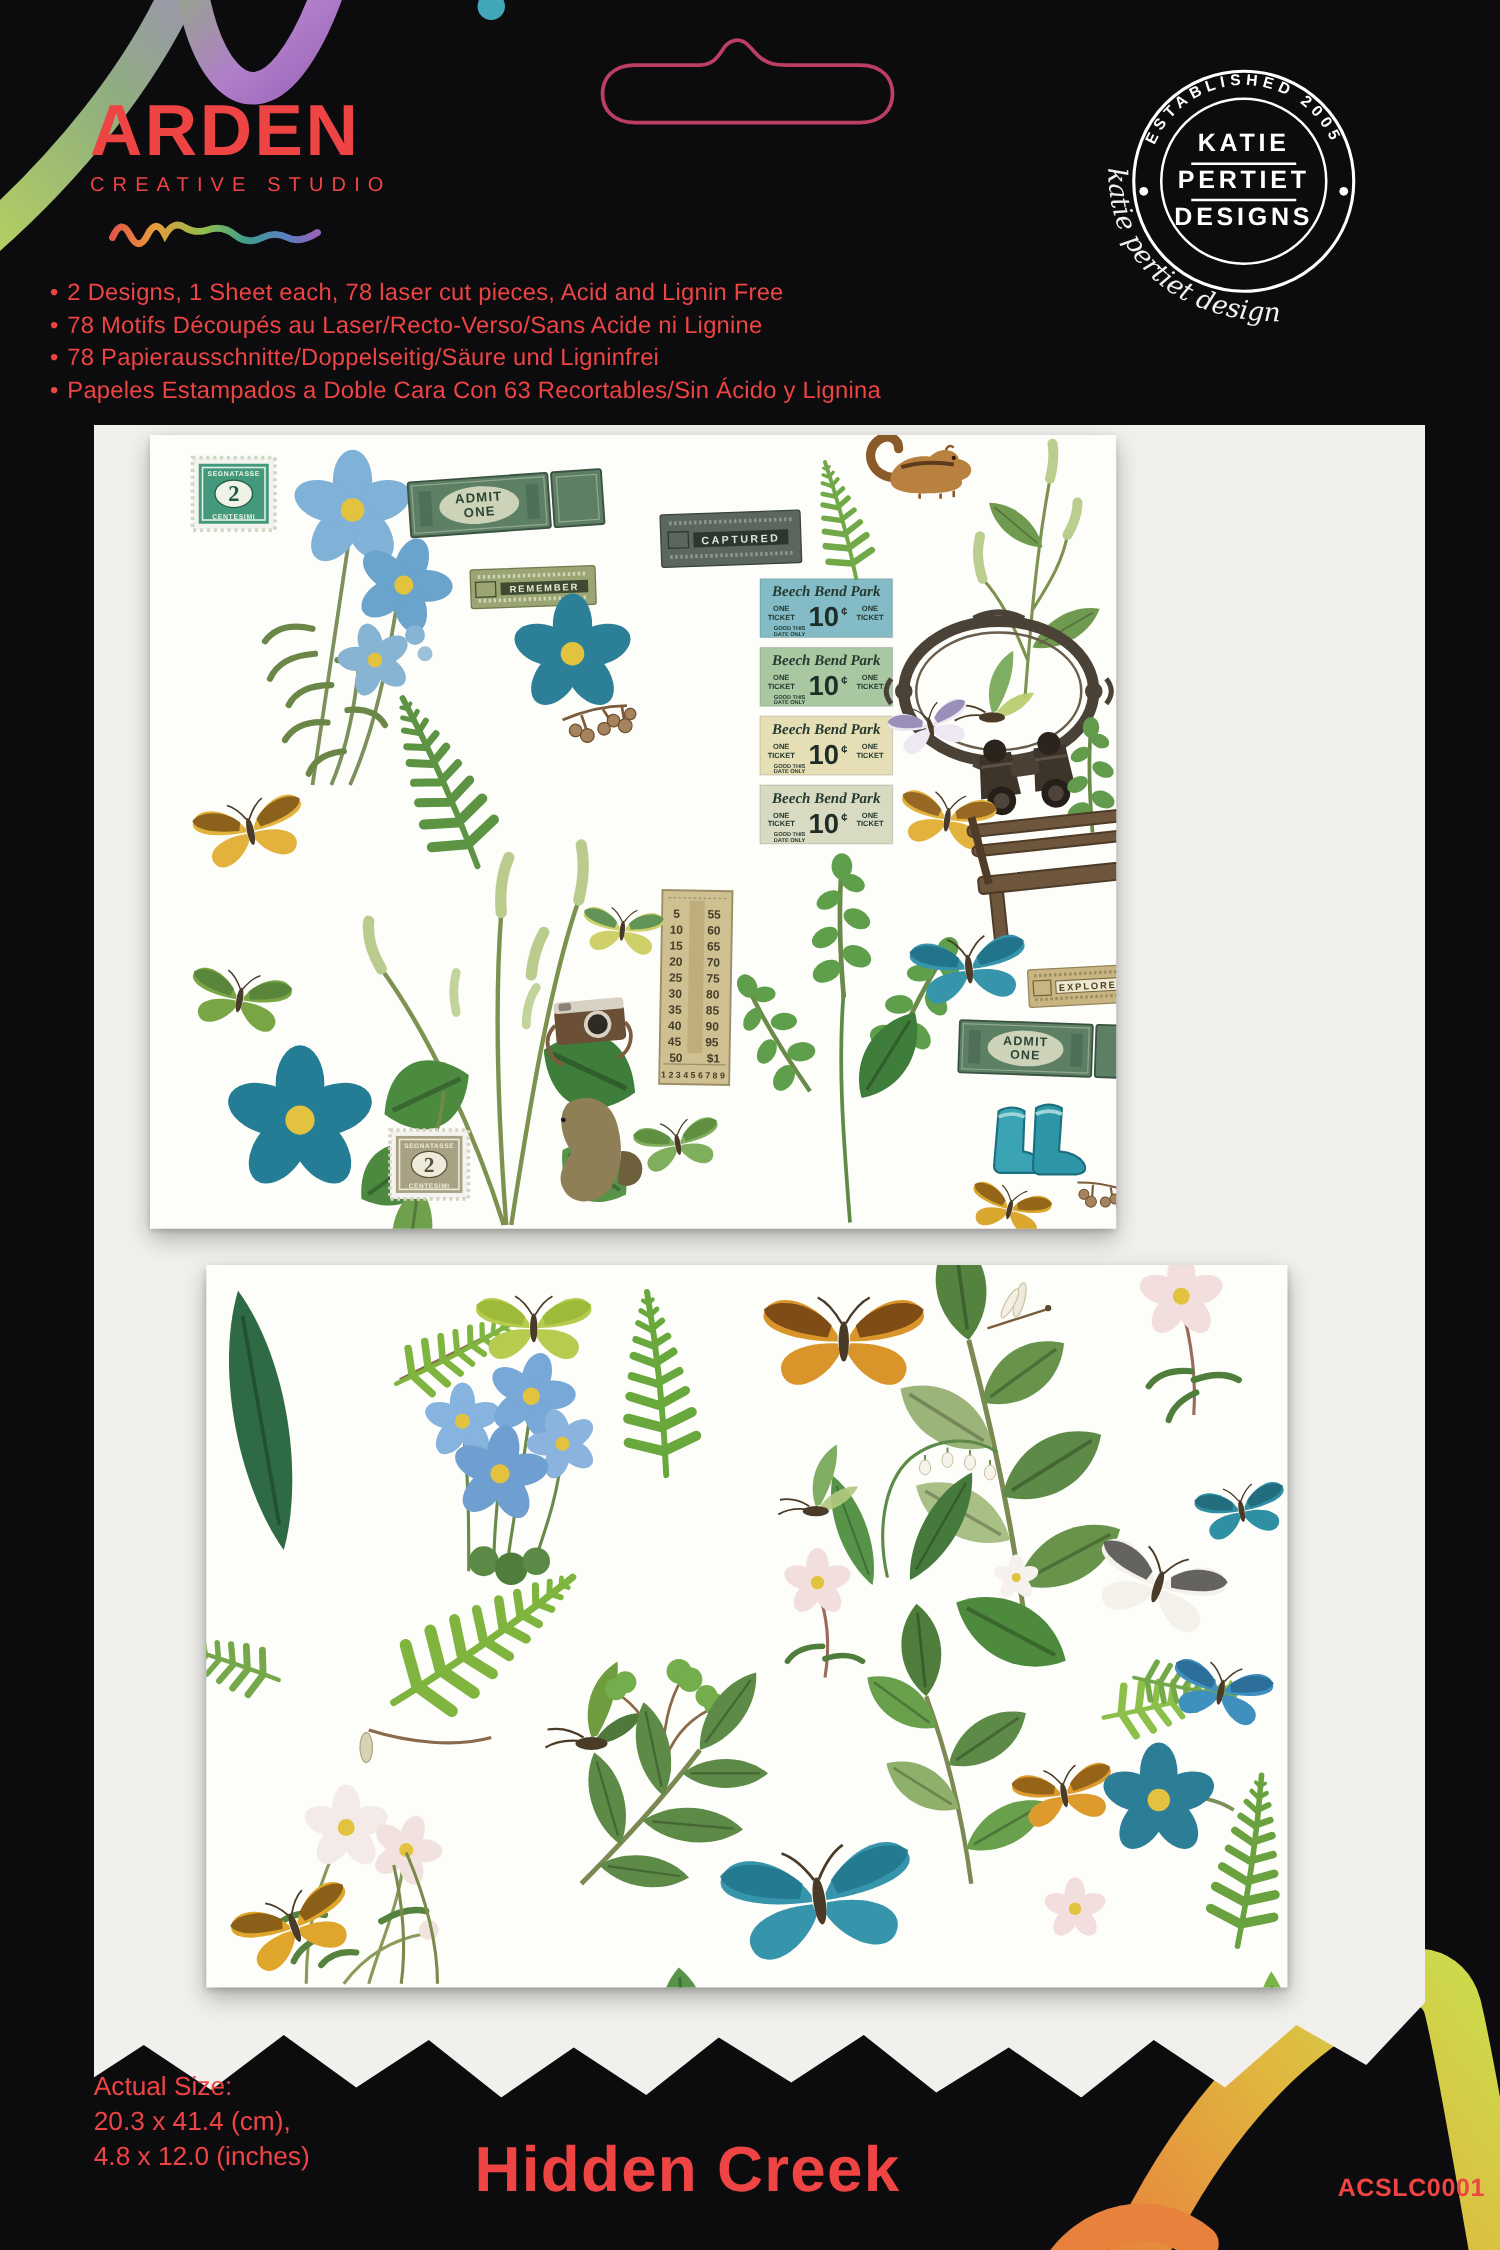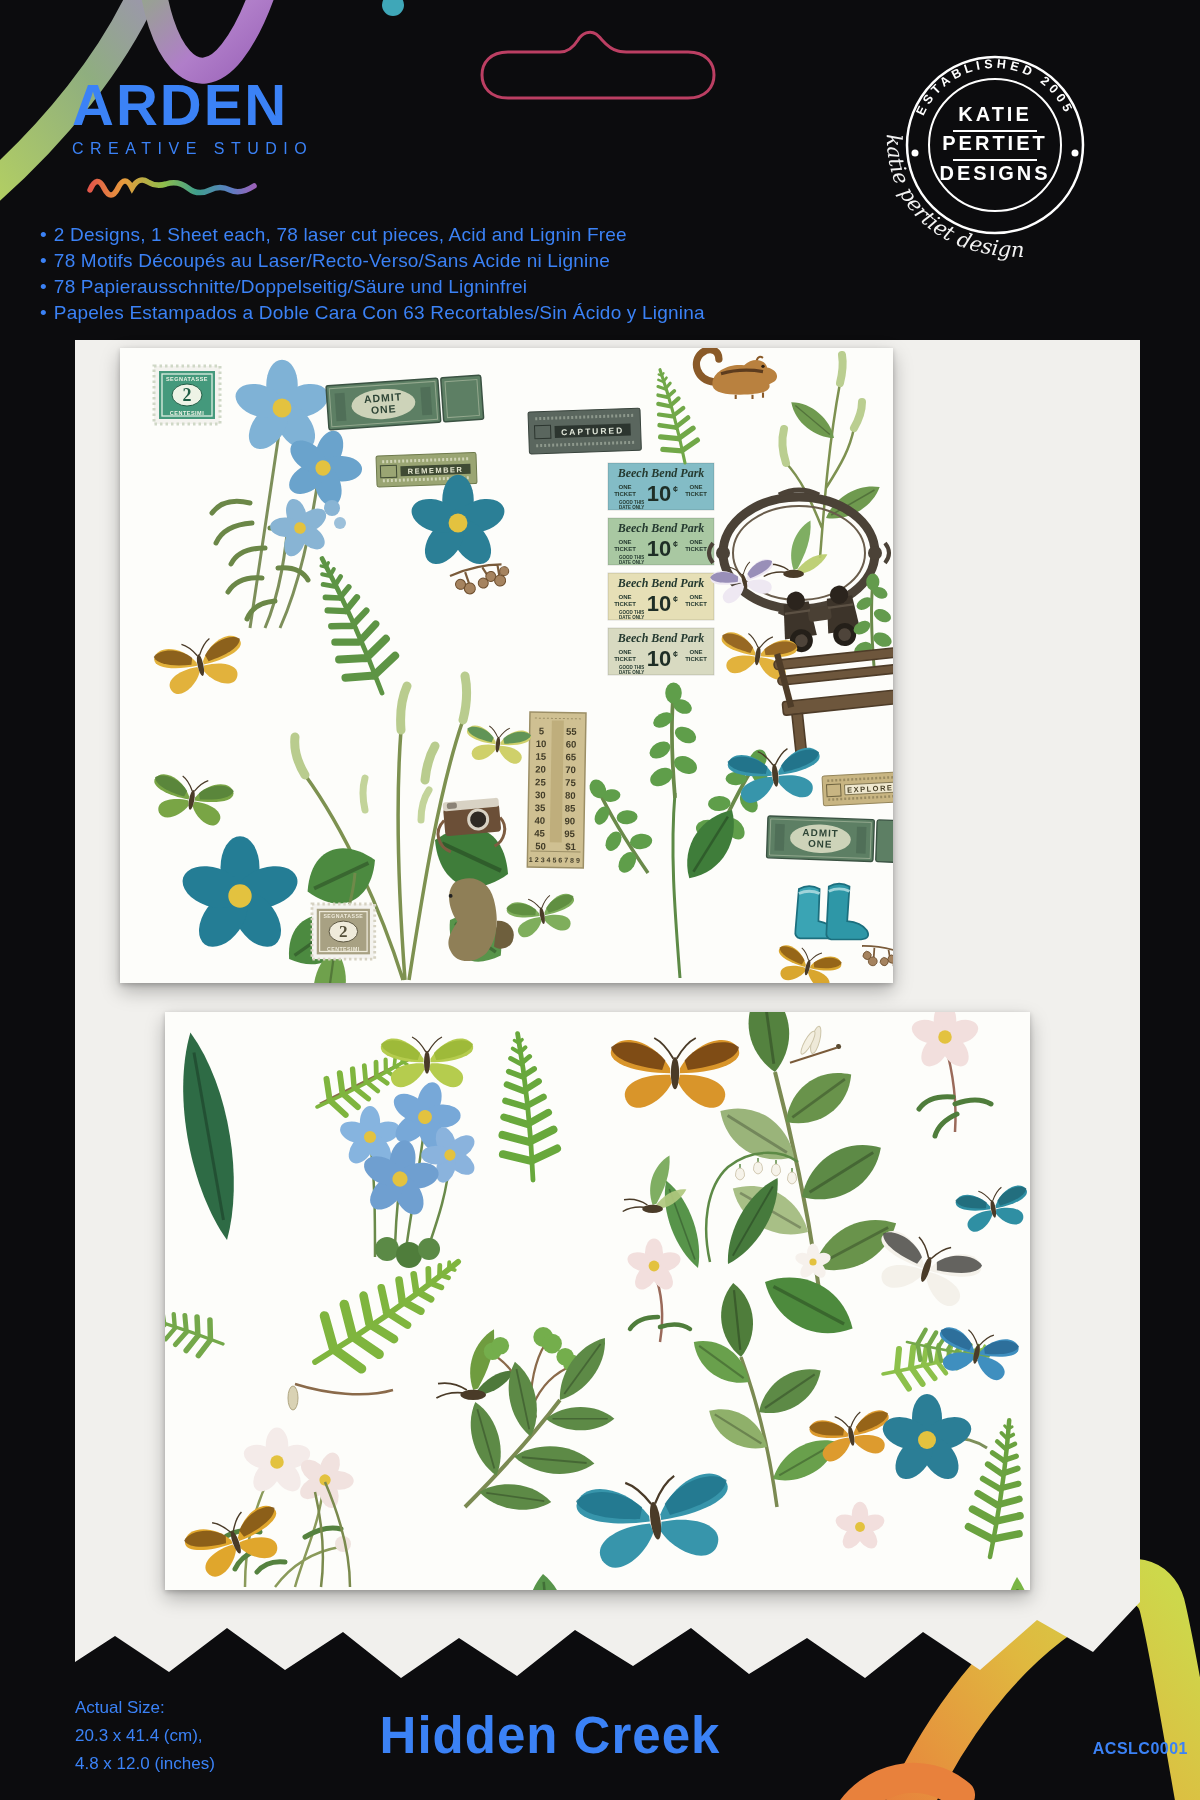--- a/index.html
+++ b/index.html
@@ -1,17 +1,17 @@
 <!DOCTYPE html>
 <html><head>
 <meta charset="utf-8">
 <style>
   html,body{margin:0;padding:0;background:#000;}
   .page{position:relative;width:1200px;height:1800px;background:#0c0c0e;overflow:hidden;
-        font-family:"Liberation Sans",sans-serif;color:#3b82f6;}
+        font-family:"Liberation Sans",sans-serif;color:#ef4444;}
   .deco{position:absolute;pointer-events:none;}
   
   .logo{position:absolute;left:72px;top:76px;width:270px;}
   .logo-name{font-size:58px;font-weight:700;letter-spacing:2px;line-height:1;}
   .logo-sub{font-size:16px;letter-spacing:6.5px;margin-top:6px;}
   .logo-squiggle{margin:10px 0 0 14px;}
   
   .hangtab{position:absolute;left:478px;top:26px;}
   .title{position:absolute;left:125px;top:120px;width:800px;text-align:center;
          font-size:57px;font-weight:700;letter-spacing:1px;}
@@ -27,25 +27,25 @@
   .feature .dot{margin-right:7px;}
   
   .backdrop{position:absolute;left:75px;top:340px;width:1065px;height:1362px;background:#f1f0ed;
     clip-path:polygon(0 0,1065px 0,1065px 1262px,1018px 1312px,962px 1280px,905px 1330px,848px 1292px,
       790px 1338px,732px 1298px,674px 1334px,616px 1288px,558px 1326px,500px 1290px,442px 1336px,
       384px 1298px,326px 1338px,268px 1292px,210px 1330px,152px 1288px,94px 1332px,40px 1296px,0 1322px);}
   .sheet{position:absolute;background:#fdfdfa;box-shadow:0 8px 18px rgba(0,0,0,.28),0 2px 5px rgba(0,0,0,.2);}
   .sheet1{left:120px;top:348px;width:773px;height:635px;}
   .sheet2{left:165px;top:1012px;width:865px;height:578px;}
   
-  .actual-size{position:absolute;left:75px;top:1694px;font-size:17px;line-height:28px;}
+  .actual-size{position:absolute;left:75px;top:1656px;font-size:21px;line-height:28px;}
   .collection{position:absolute;left:270px;top:1706px;width:560px;text-align:center;
               font-size:51px;font-weight:700;letter-spacing:1px;}
   .product-code{position:absolute;left:1008px;top:1740px;width:180px;text-align:right;
-                font-size:16px;font-weight:700;letter-spacing:.5px;}
+                font-size:20px;font-weight:700;letter-spacing:.5px;}
   
   svg text{font-family:"Liberation Sans",sans-serif;}
   .st-xs{font-size:5.5px;font-weight:700;fill:#eef3e6;letter-spacing:.5px;text-anchor:middle;}
   .st-xs2{font-size:5.5px;font-weight:700;fill:#efebdb;letter-spacing:.5px;text-anchor:middle;}
   .st-num{font-size:18px;font-weight:700;fill:#1f5c44;text-anchor:middle;font-family:"Liberation Serif",serif;}
   .st-num2{font-size:18px;font-weight:700;fill:#55503a;text-anchor:middle;font-family:"Liberation Serif",serif;}
   .adm-t{font-size:10.5px;font-weight:700;fill:#2e4536;letter-spacing:1px;text-anchor:middle;}
   .bbp-title{font-size:12px;font-style:italic;font-weight:700;fill:#253a30;text-anchor:middle;
              font-family:"Liberation Serif",serif;}
   .bbp-sm{font-size:6px;font-weight:700;fill:#253a30;text-anchor:middle;}

